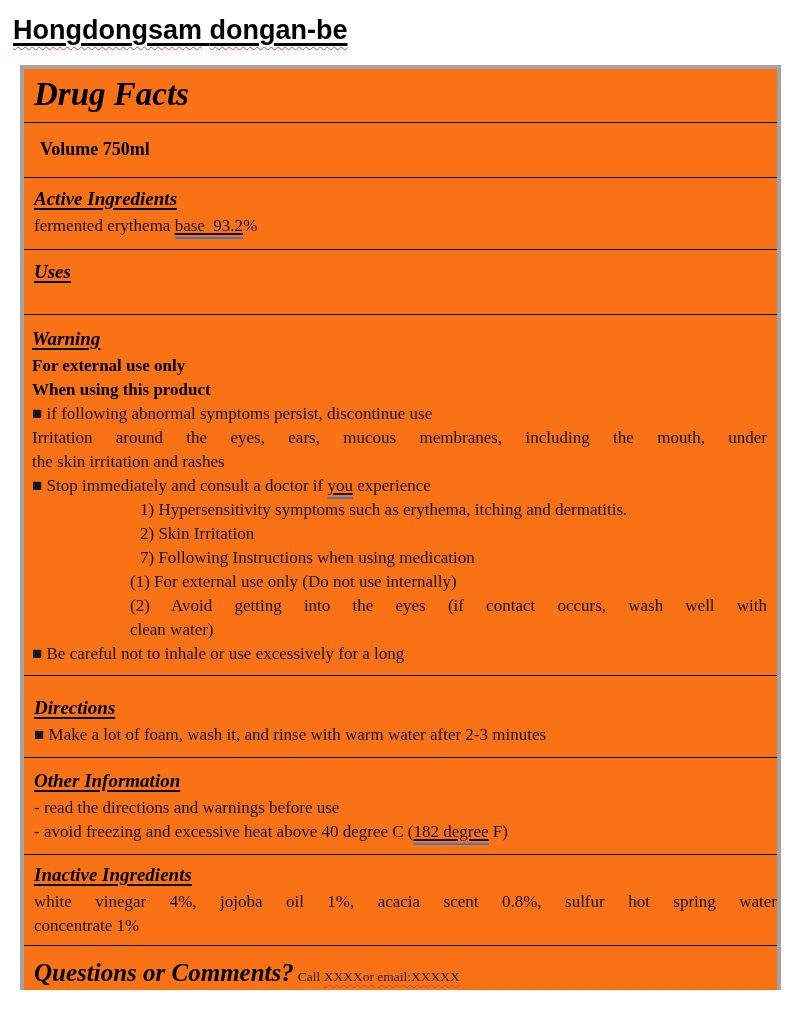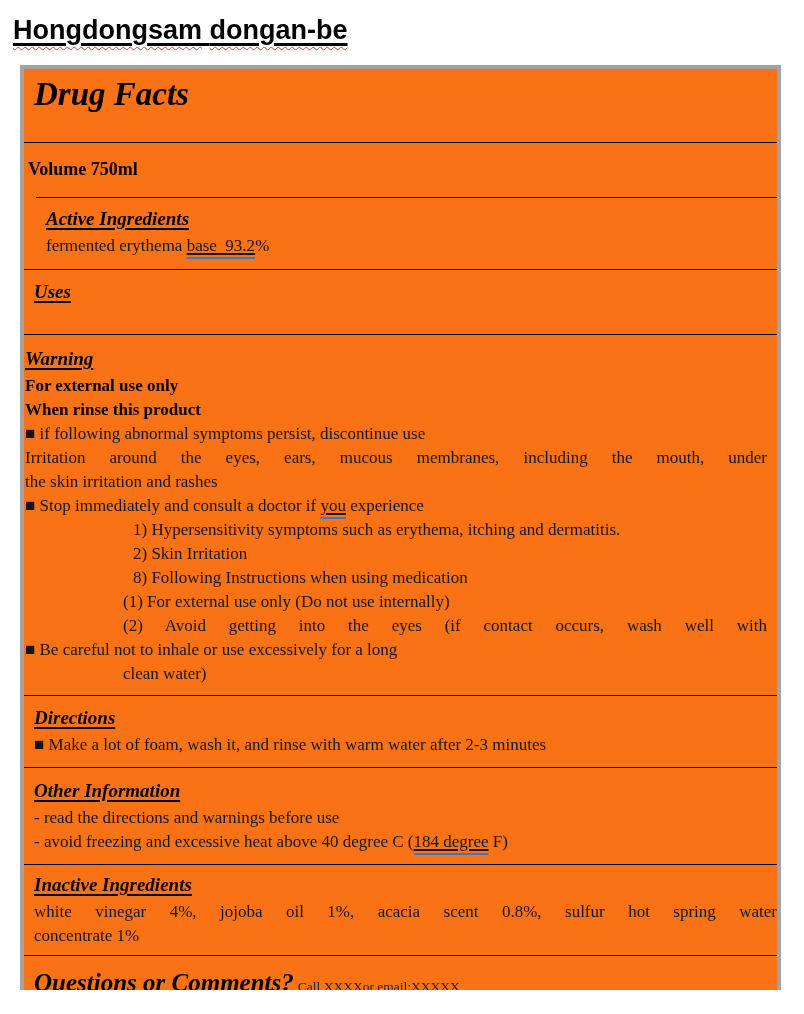--- a/index.html
+++ b/index.html
@@ -51,21 +51,21 @@
   .row + .row { border-top: 1px solid #000; }
 
   .row-drugfacts { padding: 5px 10px 8px 10px; }
   .drugfacts-heading {
     font-size: 33px;
     line-height: 40px;
     font-weight: bold;
     font-style: italic;
     color: #000;
   }
-  .row-volume { padding: 16px 10px 17px 4px; margin-top: 20px; }
+  .row-volume { padding: 16px 10px 17px 16px; }
   .volume-text {
     font-size: 18px;
     font-weight: bold;
     color: #000;
   }
   .sec-heading-line { line-height: 25px; margin-bottom: 2px; }
   .sec-heading {
     font-size: 19px;
     font-weight: bold;
     font-style: italic;
@@ -77,25 +77,25 @@
   .body-line {
     font-size: 17px;
     line-height: 24px;
     color: #151515;
   }
   .bold-line { font-weight: bold; color: #000; }
   .stretch { text-align: justify; text-align-last: justify; }
   .indent1 { margin-left: 108px; }
   .indent2 { margin-left: 98px; }
 
-  .row-active { padding: 8px 10px 11px 10px; margin-left: 12px; }
+  .row-active { padding: 8px 10px 11px 10px; }
   .row-uses { padding: 9px 10px 12px 10px; }
   .row-uses .sec-heading-line { margin-bottom: 17px; }
-  .row-warning { padding: 11px 10px 9px 1px; }
-  .row-directions { padding: 9px 10px 10px 10px; }
+  .row-warning { padding: 11px 10px 9px 8px; }
+  .row-directions { padding: 19px 10px 10px 10px; }
   .row-other { padding: 10px 10px 10px 10px; }
   .row-inactive { padding: 7px 0 7px 10px; }
   .row-questions { padding: 11px 10px 32px 10px; }
 
   .gram {
     text-decoration: underline;
     text-decoration-thickness: 1.5px;
     text-underline-offset: 2px;
   }
   .gram-inner {
@@ -145,47 +145,47 @@
       <div class="sec-heading-line">
         <span class="sec-heading">Uses</span>
       </div>
     </section>
 
     <section class="row row-warning">
       <div class="sec-heading-line">
         <span class="sec-heading">Warning</span>
       </div>
       <div class="body-line bold-line">For external use only</div>
-      <div class="body-line bold-line">When rinse this product</div>
+      <div class="body-line bold-line">When using this product</div>
       <div class="body-line">■ if following abnormal symptoms persist, discontinue use</div>
       <div class="body-line stretch">Irritation around the eyes, ears, mucous membranes, including the mouth, under</div>
       <div class="body-line">the skin irritation and rashes</div>
       <div class="body-line"><span>■ Stop immediately and consult a doctor if </span><span class="gram"><span class="gram-inner">you</span></span><span> experience</span></div>
       <div class="body-line indent1">1) Hypersensitivity symptoms such as erythema, itching and dermatitis.</div>
       <div class="body-line indent1">2) Skin Irritation</div>
-      <div class="body-line indent1">8) Following Instructions when using medication</div>
+      <div class="body-line indent1">7) Following Instructions when using medication</div>
       <div class="body-line indent2">(1) For external use only (Do not use internally)</div>
       <div class="body-line indent2 stretch">(2) Avoid getting into the eyes (if contact occurs, wash well with</div>
+      <div class="body-line indent2">clean water)</div>
       <div class="body-line">■ Be careful not to inhale or use excessively for a long</div>
-      <div class="body-line indent2">clean water)</div>
     </section>
 
     <section class="row row-directions">
       <div class="sec-heading-line">
         <span class="sec-heading">Directions</span>
       </div>
       <div class="body-line">■ Make a lot of foam, wash it, and rinse with warm water after 2-3 minutes</div>
     </section>
 
     <section class="row row-other">
       <div class="sec-heading-line">
         <span class="sec-heading">Other Information</span>
       </div>
       <div class="body-line">- read the directions and warnings before use</div>
-      <div class="body-line"><span>- avoid freezing and excessive heat above 40 degree C (</span><span class="gram"><span class="gram-inner">184 degree</span></span><span> F)</span></div>
+      <div class="body-line"><span>- avoid freezing and excessive heat above 40 degree C (</span><span class="gram"><span class="gram-inner">182 degree</span></span><span> F)</span></div>
     </section>
 
     <section class="row row-inactive">
       <div class="sec-heading-line">
         <span class="sec-heading">Inactive Ingredients</span>
       </div>
       <div class="body-line stretch">white vinegar 4%, jojoba oil 1%, acacia scent 0.8%, sulfur hot spring water</div>
       <div class="body-line">concentrate 1%</div>
     </section>
 

